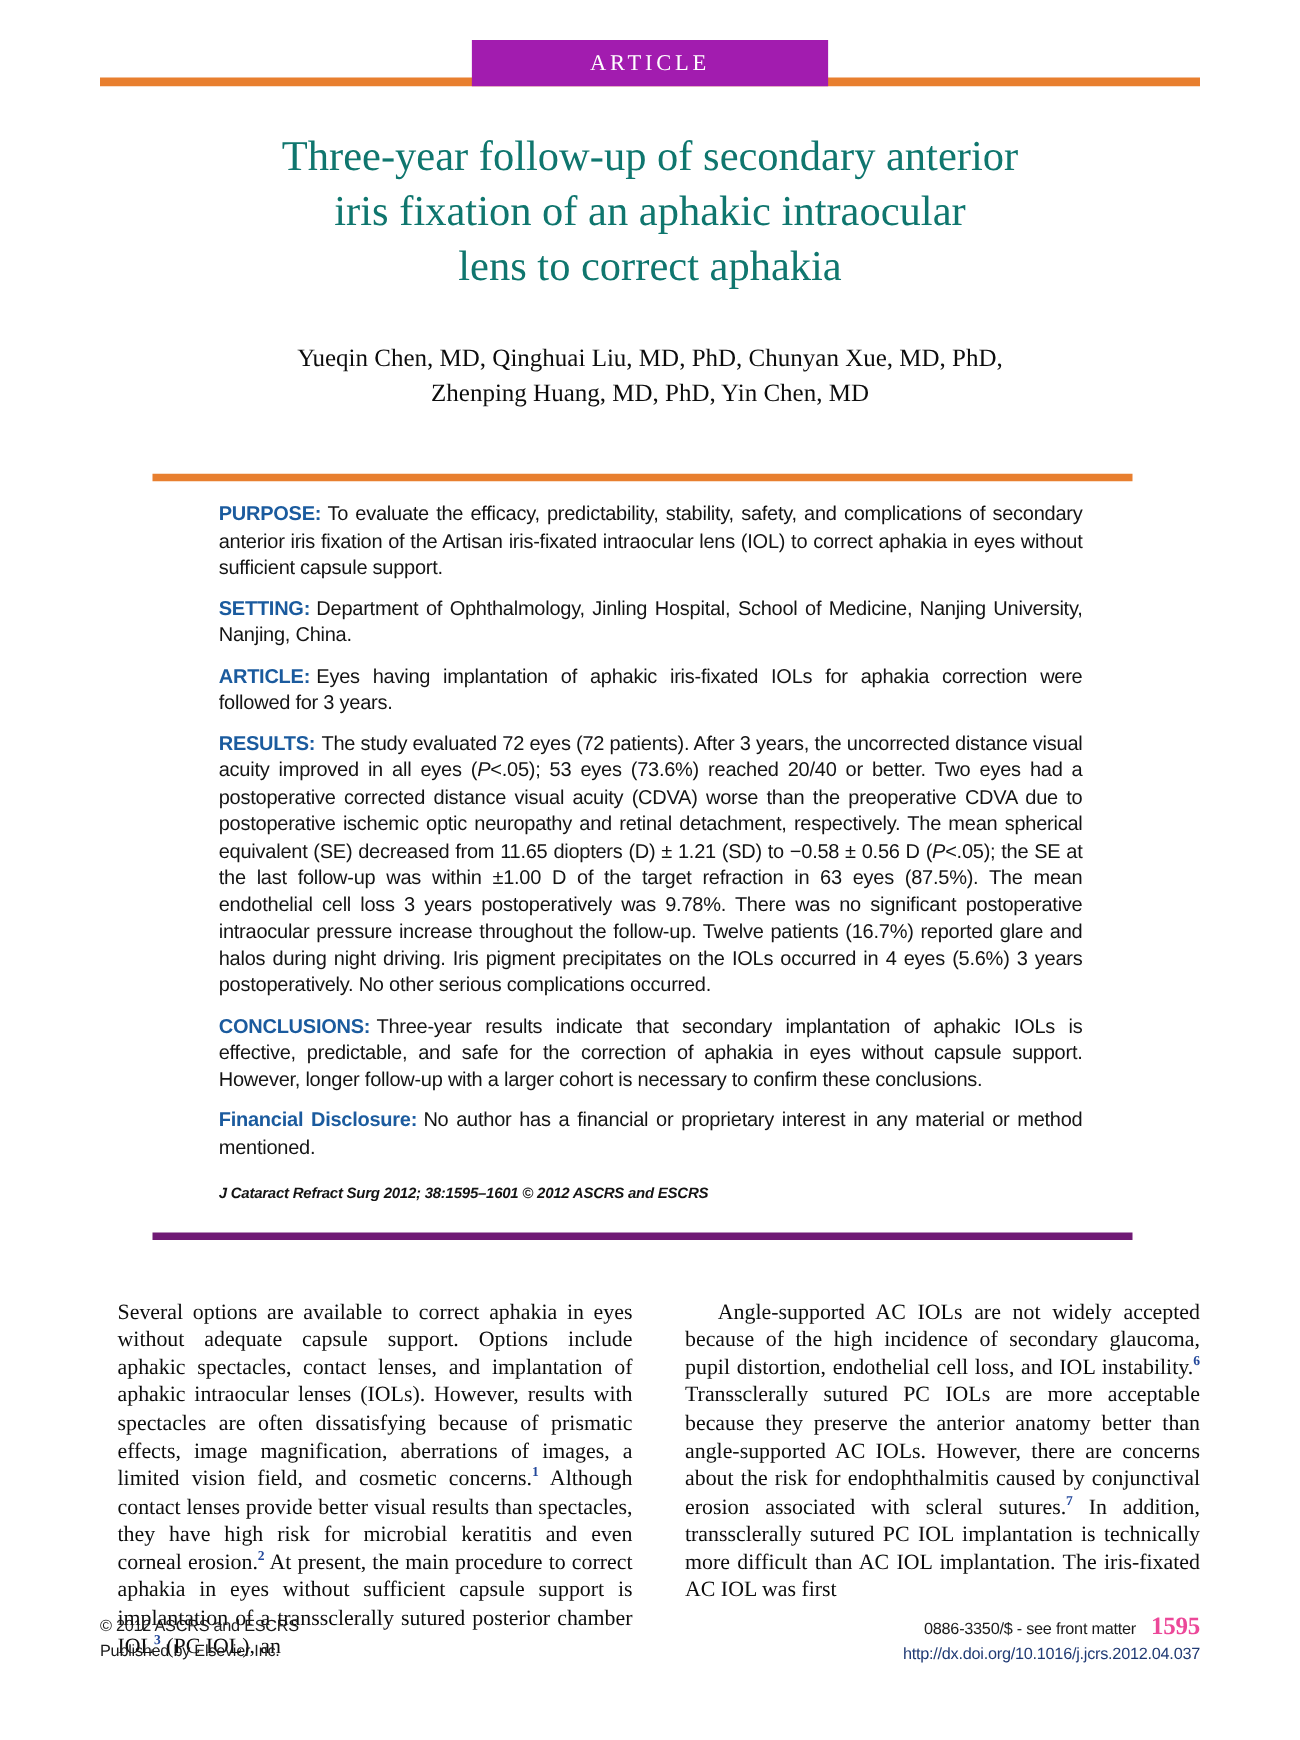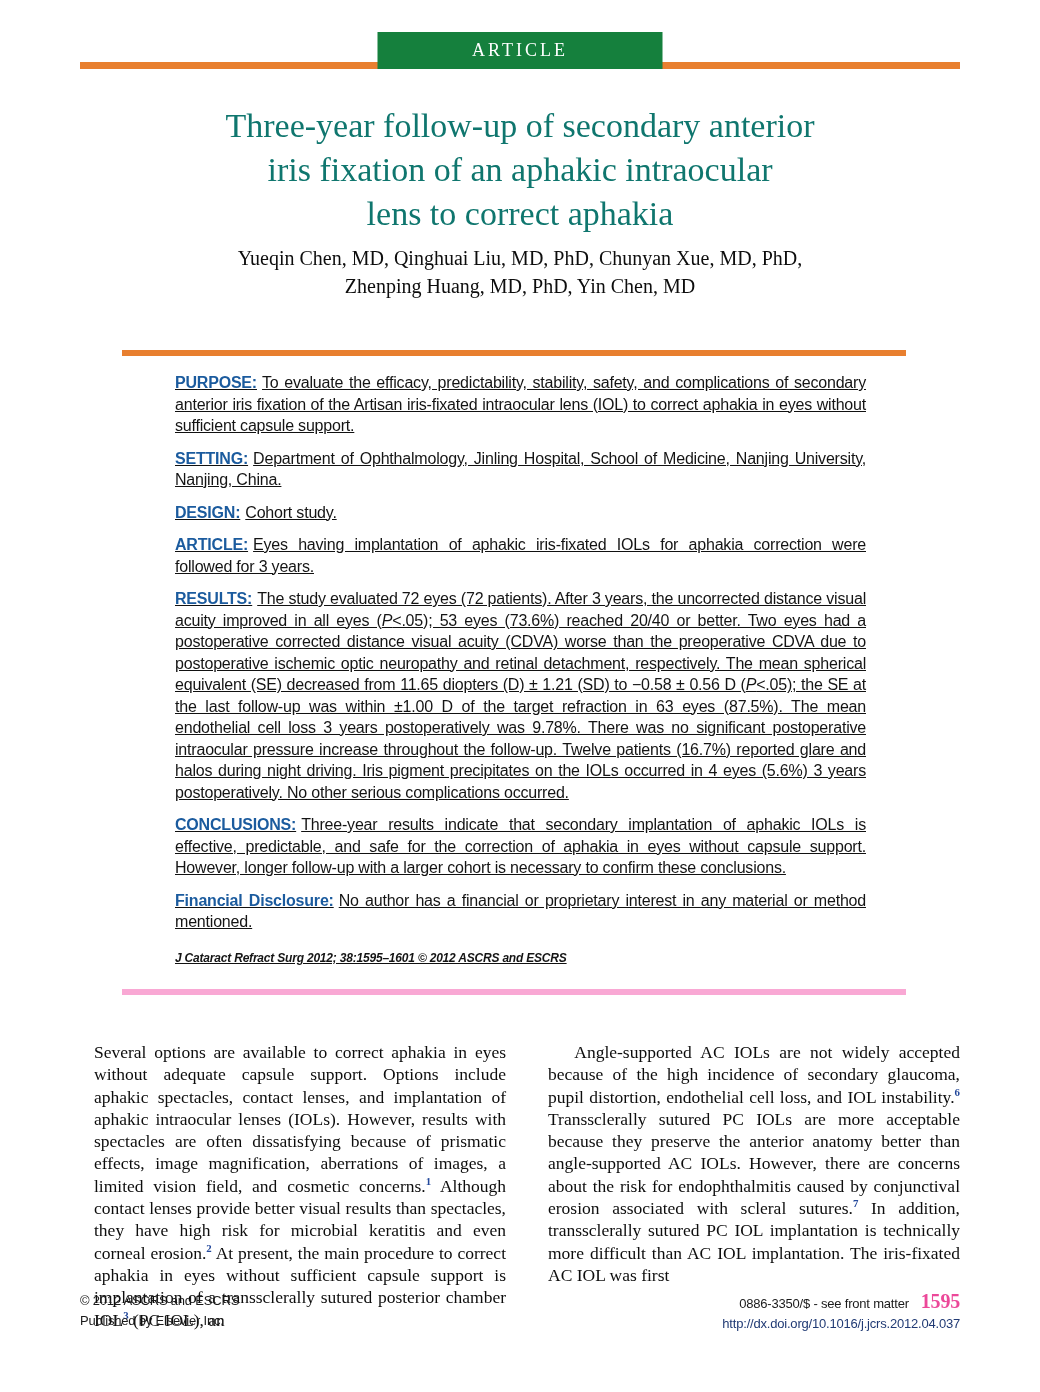--- a/index.html
+++ b/index.html
@@ -16,49 +16,48 @@
 
   
   .banner-wrap { position: relative; height: 70px; }
   .banner-rule {
     position: absolute; left: 0; right: 0; top: 62px; height: 7px;
     background: #e87f2f;
   }
   .banner-box {
     position: absolute; left: 50%; transform: translateX(-50%);
     top: 32px; width: 285px; height: 37px;
-    background: #15803d; color: #ffffff;
+    background: #a21caf; color: #ffffff;
     font-family: "Liberation Serif", serif;
     font-size: 18px; letter-spacing: 3px;
     display: flex; align-items: center; justify-content: center;
   }
 
   
   .title {
     margin-top: 34px;
     text-align: center;
     color: #0f766e;
     font-size: 34px; font-weight: normal;
     line-height: 44px;
     font-family: "Liberation Serif", serif;
   }
   .authors {
-    margin-top: 8px;
+    margin-top: 37px;
     text-align: center;
     font-size: 20px; line-height: 28px;
     color: #0d0d0d;
   }
 
   
   .abstract {
     margin: 50px 54px 0 42px;   
     border-top: 6px solid #e87f2f;
-    border-bottom: 6px solid #f9a8d4;
+    border-bottom: 6px solid #701a75;
     padding: 16px 40px 18px 53px;
-    text-decoration: underline;
   }
   .abstract p {
     font-family: "Liberation Sans", sans-serif;
     font-size: 16px; line-height: 21.5px;
     letter-spacing: -0.2px;
     text-align: justify;
     margin-bottom: 11px;
     color: #141414;
   }
   .abs-label {
@@ -138,23 +137,20 @@
   </div>
 
   <div class="abstract">
     <p>
       <span class="abs-label">PURPOSE:</span><span>To evaluate the efficacy, predictability, stability, safety, and complications of secondary anterior iris fixation of the Artisan iris-fixated intraocular lens (IOL) to correct aphakia in eyes without sufficient capsule support.</span>
     </p>
     <p>
       <span class="abs-label">SETTING:</span><span>Department of Ophthalmology, Jinling Hospital, School of Medicine, Nanjing University, Nanjing, China.</span>
     </p>
     <p>
-      <span class="abs-label">DESIGN:</span><span>Cohort study.</span>
-    </p>
-    <p>
       <span class="abs-label">ARTICLE:</span><span>Eyes having implantation of aphakic iris-fixated IOLs for aphakia correction were followed for 3 years.</span>
     </p>
     <p>
       <span class="abs-label">RESULTS:</span><span><span>The study evaluated 72 eyes (72 patients). After 3 years, the uncorrected distance visual acuity improved in all eyes (</span><i>P</i><span>&lt;.05); 53 eyes (73.6%) reached 20/40 or better. Two eyes had a postoperative corrected distance visual acuity (CDVA) worse than the preoperative CDVA due to postoperative ischemic optic neuropathy and retinal detachment, respectively. The mean spherical equivalent (SE) decreased from 11.65 diopters (D) ± 1.21 (SD) to −0.58 ± 0.56 D (</span><i>P</i><span>&lt;.05); the SE at the last follow-up was within ±1.00 D of the target refraction in 63 eyes (87.5%). The mean endothelial cell loss 3 years postoperatively was 9.78%. There was no significant postoperative intraocular pressure increase throughout the follow-up. Twelve patients (16.7%) reported glare and halos during night driving. Iris pigment precipitates on the IOLs occurred in 4 eyes (5.6%) 3 years postoperatively. No other serious complications occurred.</span></span>
     </p>
     <p>
       <span class="abs-label">CONCLUSIONS:</span><span>Three-year results indicate that secondary implantation of aphakic IOLs is effective, predictable, and safe for the correction of aphakia in eyes without capsule support. However, longer follow-up with a larger cohort is necessary to confirm these conclusions.</span>
     </p>
     <p>
       <span class="abs-label">Financial Disclosure:</span><span>No author has a financial or proprietary interest in any material or method mentioned.</span>

